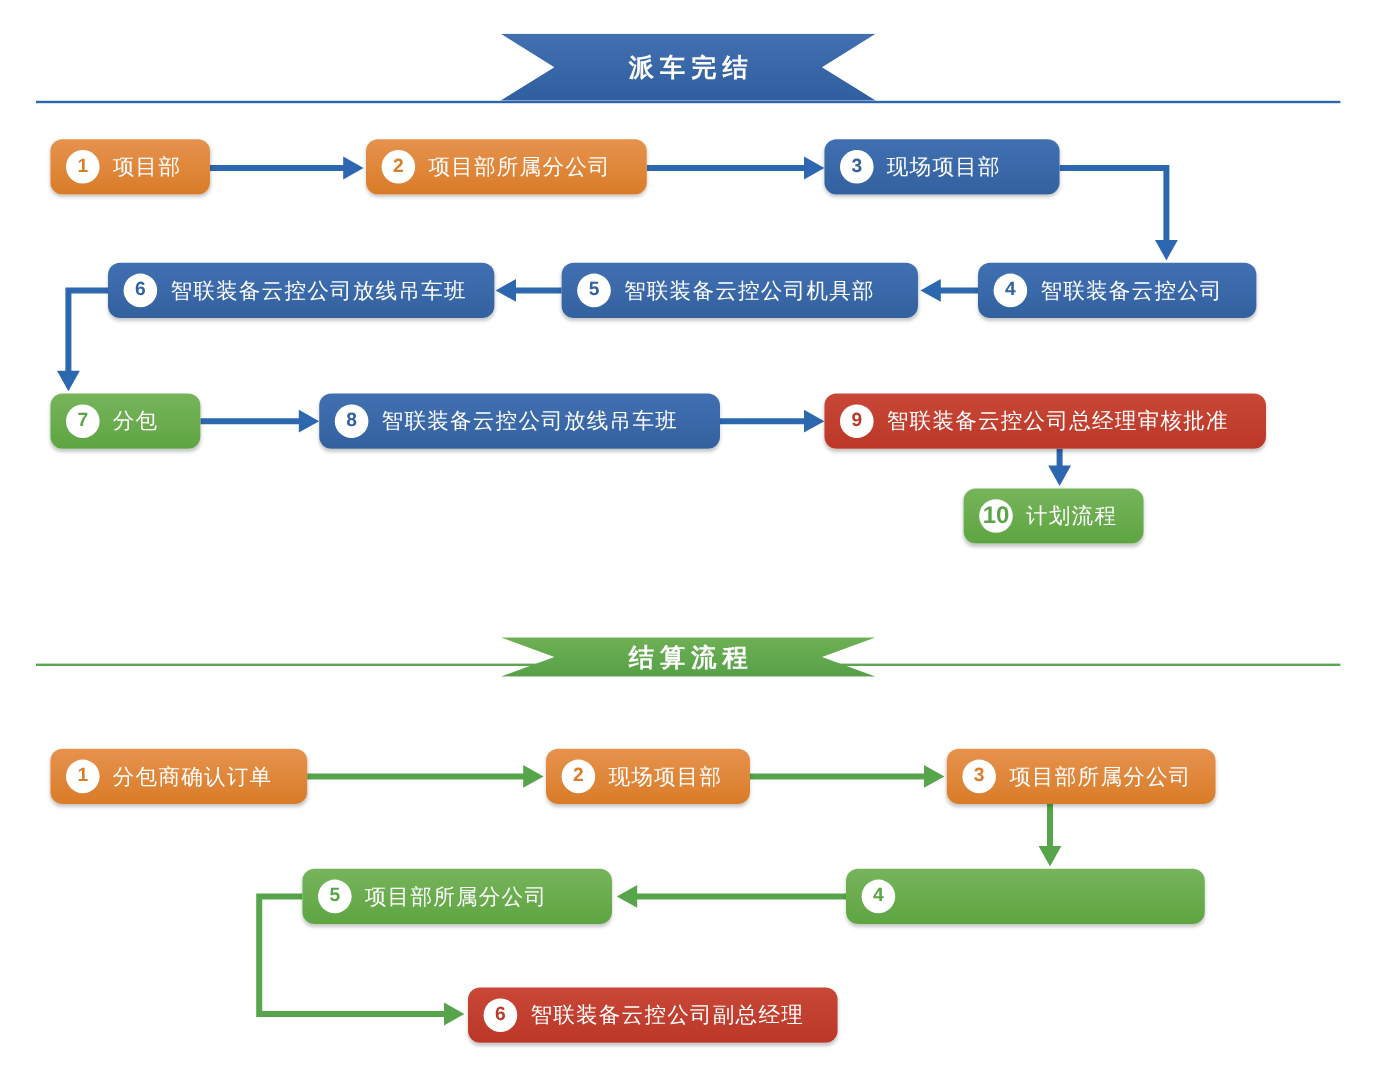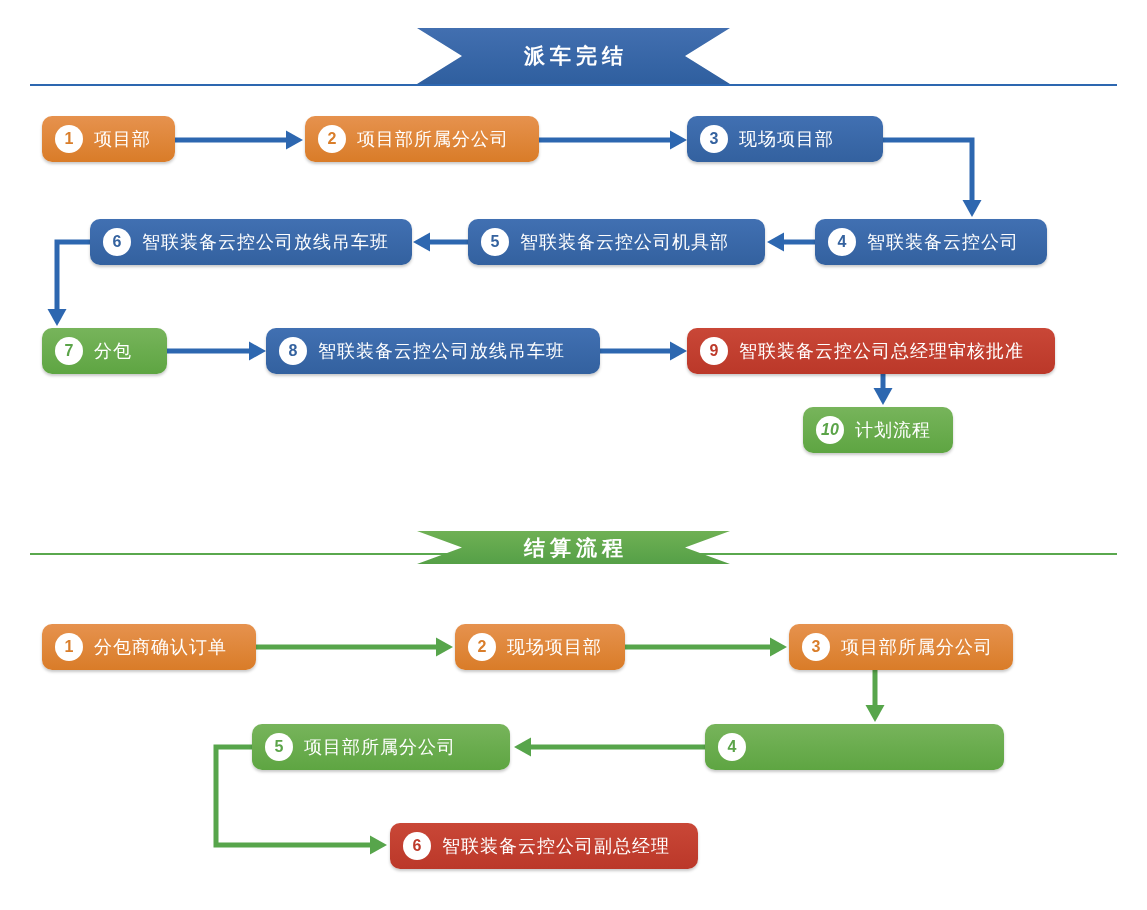--- a/index.html
+++ b/index.html
@@ -22,21 +22,21 @@
     position:absolute; z-index:2; box-sizing:border-box;
     display:flex; align-items:center; gap:11px; padding-left:13px;
     border-radius:10px;
     box-shadow:0 2px 3px rgba(0,0,0,0.22);
   }
   .node .num {
     flex:0 0 28px; width:28px; height:28px; border-radius:50%;
     background:#ffffff; display:flex; align-items:center; justify-content:center;
     font-weight:bold; font-size:16px; line-height:1;
   }
-  .node .num.two-digit { font-size:16px;font-style:italic; }
+  .node .num.two-digit { font-size:20px; }
   .node .label {
     color:#ffffff; font-weight:normal; font-size:18px; letter-spacing:1px; white-space:nowrap;
   }
 </style>
 </head>
 <body>
 
 <div id="canvas">
   <svg id="arrows" width="1147" height="910" viewBox="0 0 1147 910">
       <polyline points="175,140 287,140" fill="none" stroke="#2d67b0" stroke-width="5"></polyline>

